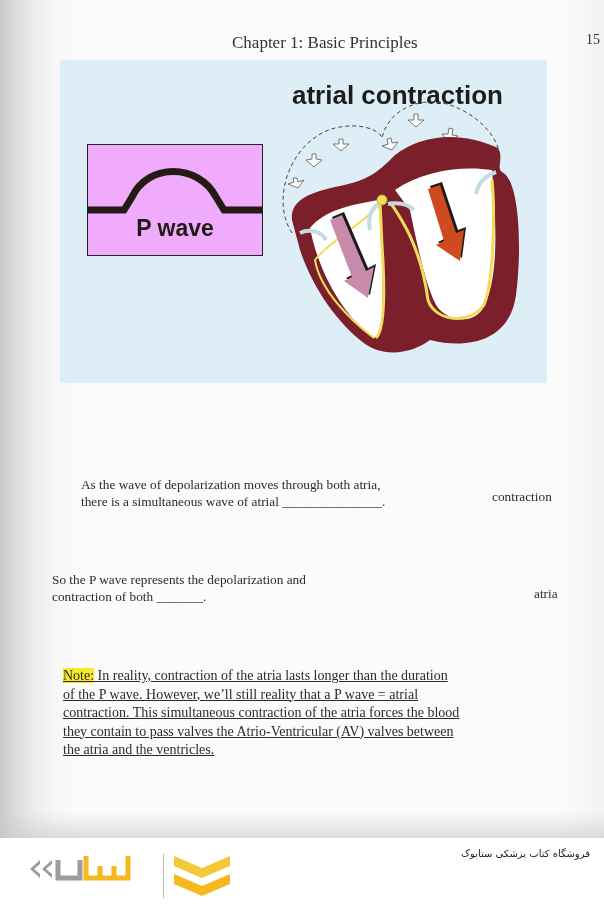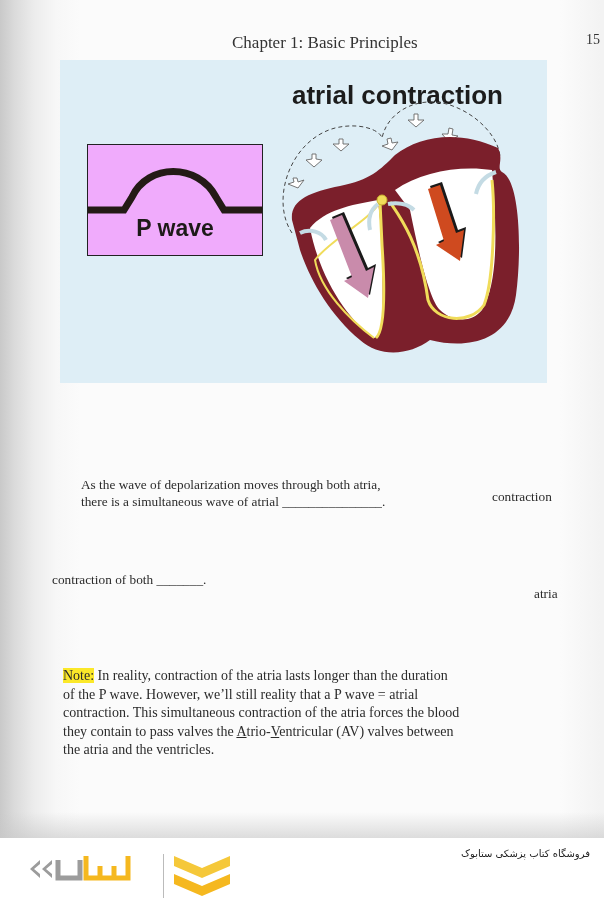--- a/index.html
+++ b/index.html
@@ -125,25 +125,26 @@
   <div class="para" style="left:63px; top:390px;">
   </div>
 
   <div class="para" style="left:52px; top:476px;margin-left:29px;">
     <div>As the wave of depolarization moves through both atria,</div>
     <div>there is a simultaneous wave of atrial _______________.</div>
   </div>
   <div class="answer" style="left:492px; top:489px;">contraction</div>
 
   <div class="para" style="left:52px; top:571px;">
+    <div>So the P wave represents the depolarization and</div>
     <div>contraction of both _______.</div>
   </div>
   <div class="answer" style="left:534px; top:586px;">atria</div>
 
-  <div class="para" style="left:63px; top:667px; font-size:14px; line-height:18.5px;">
+  <div class="para" style="left:63px; top:667px; font-size:14px; line-height:18.5px;text-decoration:underline;">
     <div><span class="hl">Note:</span><span> In reality, contraction of the atria lasts longer than the duration</span></div>
     <div>of the P wave. However, we’ll still reality that a P wave = atrial</div>
     <div>contraction. This simultaneous contraction of the atria forces the blood</div>
     <div><span>they contain to pass valves the </span><span class="u">A</span><span>trio-</span><span class="u">V</span><span>entricular (AV) valves between</span></div>
     <div>the atria and the ventricles.</div>
   </div>
   <div class="page-bottom-shade"></div>
 </div>
 
 <div class="footer">

